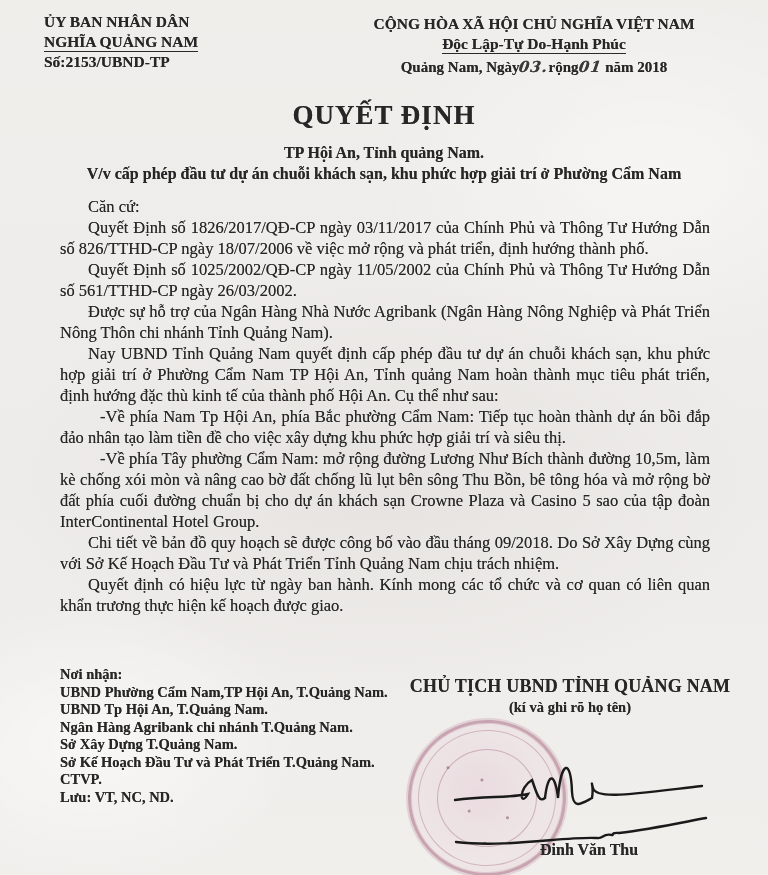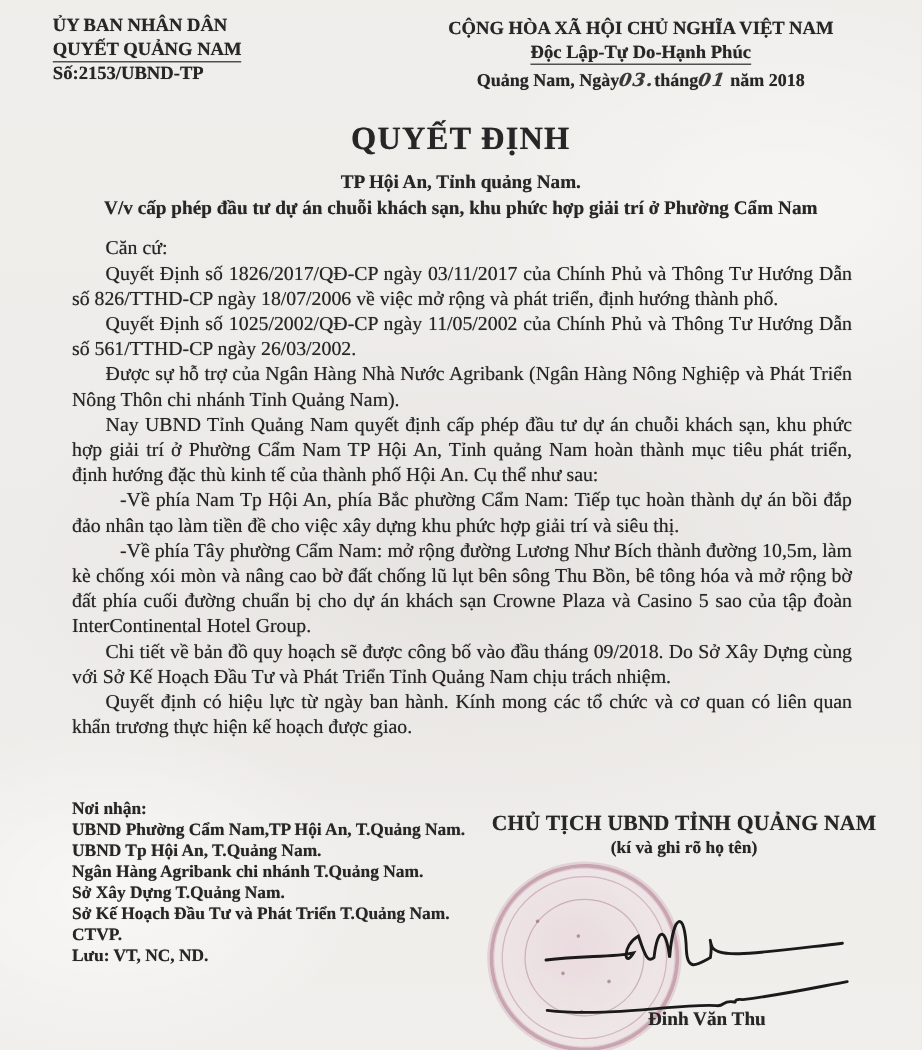--- a/index.html
+++ b/index.html
@@ -88,27 +88,27 @@
   }
 </style>
 </head>
 <body>
 
 <div class="page">
 
   <div class="hdr">
     <div class="hdr-left">
       <div>ỦY BAN NHÂN DÂN</div>
-      <div><span class="u">QUYẾT QUẢNG NAM</span></div>
+      <div><span class="u">NGHĨA QUẢNG NAM</span></div>
       <div>Số:2153/UBND-TP</div>
     </div>
     <div class="hdr-right">
       <div>CỘNG HÒA XÃ HỘI CHỦ NGHĨA VIỆT NAM</div>
       <div><span class="u">Độc Lập-Tự Do-Hạnh Phúc</span></div>
-      <div class="dateline"><span>Quảng Nam, Ngày</span><span class="hw">03.</span><span>tháng</span><span class="hw">01</span><span> năm 2018</span></div>
+      <div class="dateline"><span>Quảng Nam, Ngày</span><span class="hw">03.</span><span>rộng</span><span class="hw">01</span><span> năm 2018</span></div>
     </div>
   </div>
 
   <div class="title">QUYẾT ĐỊNH</div>
   <div class="subject">
     <div>TP Hội An, Tỉnh quảng Nam.</div>
     <div>V/v cấp phép đầu tư dự án chuỗi khách sạn, khu phức hợp giải trí ở Phường Cẩm Nam</div>
   </div>
 
   <div class="body">

